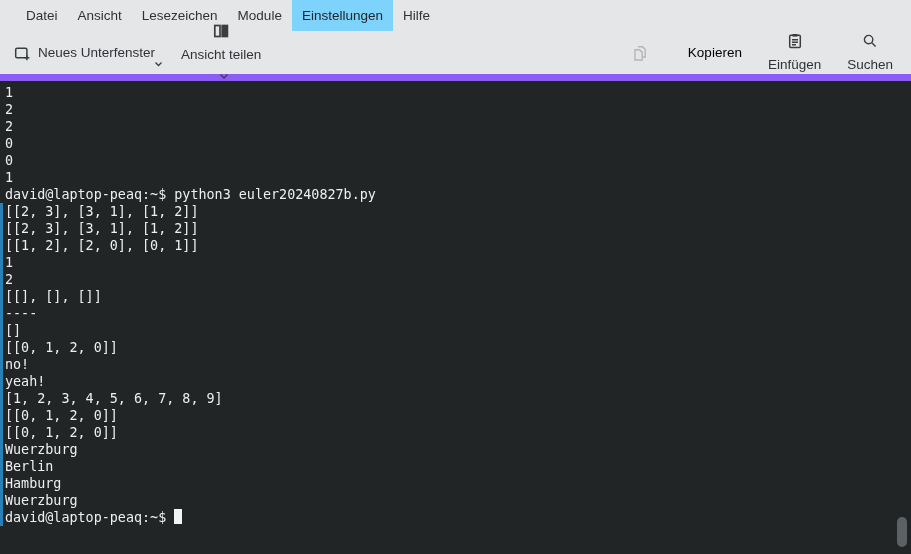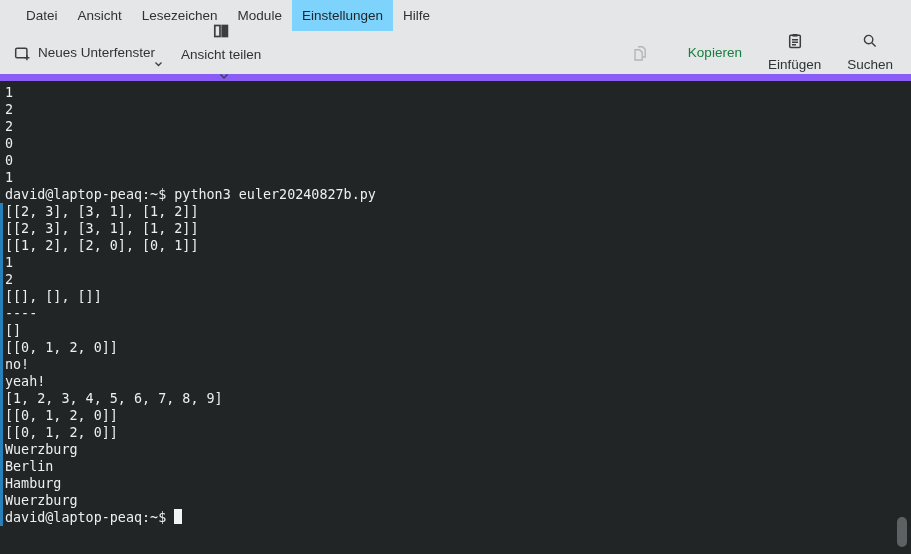--- a/index.html
+++ b/index.html
@@ -18,21 +18,21 @@
   .menu-item.active{background:#7dd3fc;color:#20262a;}
   
   .toolbar{
     height:43px;flex:0 0 43px;background:#e5e6e7;
     border-bottom:7px solid #8b5cf6;
     display:flex;align-items:center;
     padding:0 18px 0 14px;font-size:13.5px;color:#2f3337;
   }
   .tbtn{display:flex;align-items:center;gap:8px;position:relative;cursor:default;white-space:nowrap;}
   .tbtn + .tbtn{margin-left:26px;flex-direction:column;}
-  .tbtn.disabled{color:#15803d;gap:40px;}
+  .tbtn.disabled{color:#000000;gap:40px;}
   .tbtn svg{display:block;}
   .spacer{flex:1;}
   .longpress-chevron{position:absolute;right:-8px;bottom:-7px;}
   .dd-chevron{margin-left:6px;display:flex;align-items:center;}
   
   .terminal{
     flex:1;background:#222526;position:relative;overflow:hidden;
     font-family:"DejaVu Sans Mono",monospace;
     font-size:13.4px;line-height:17px;color:#edeff0;
     padding-top:3px;cursor:text;

